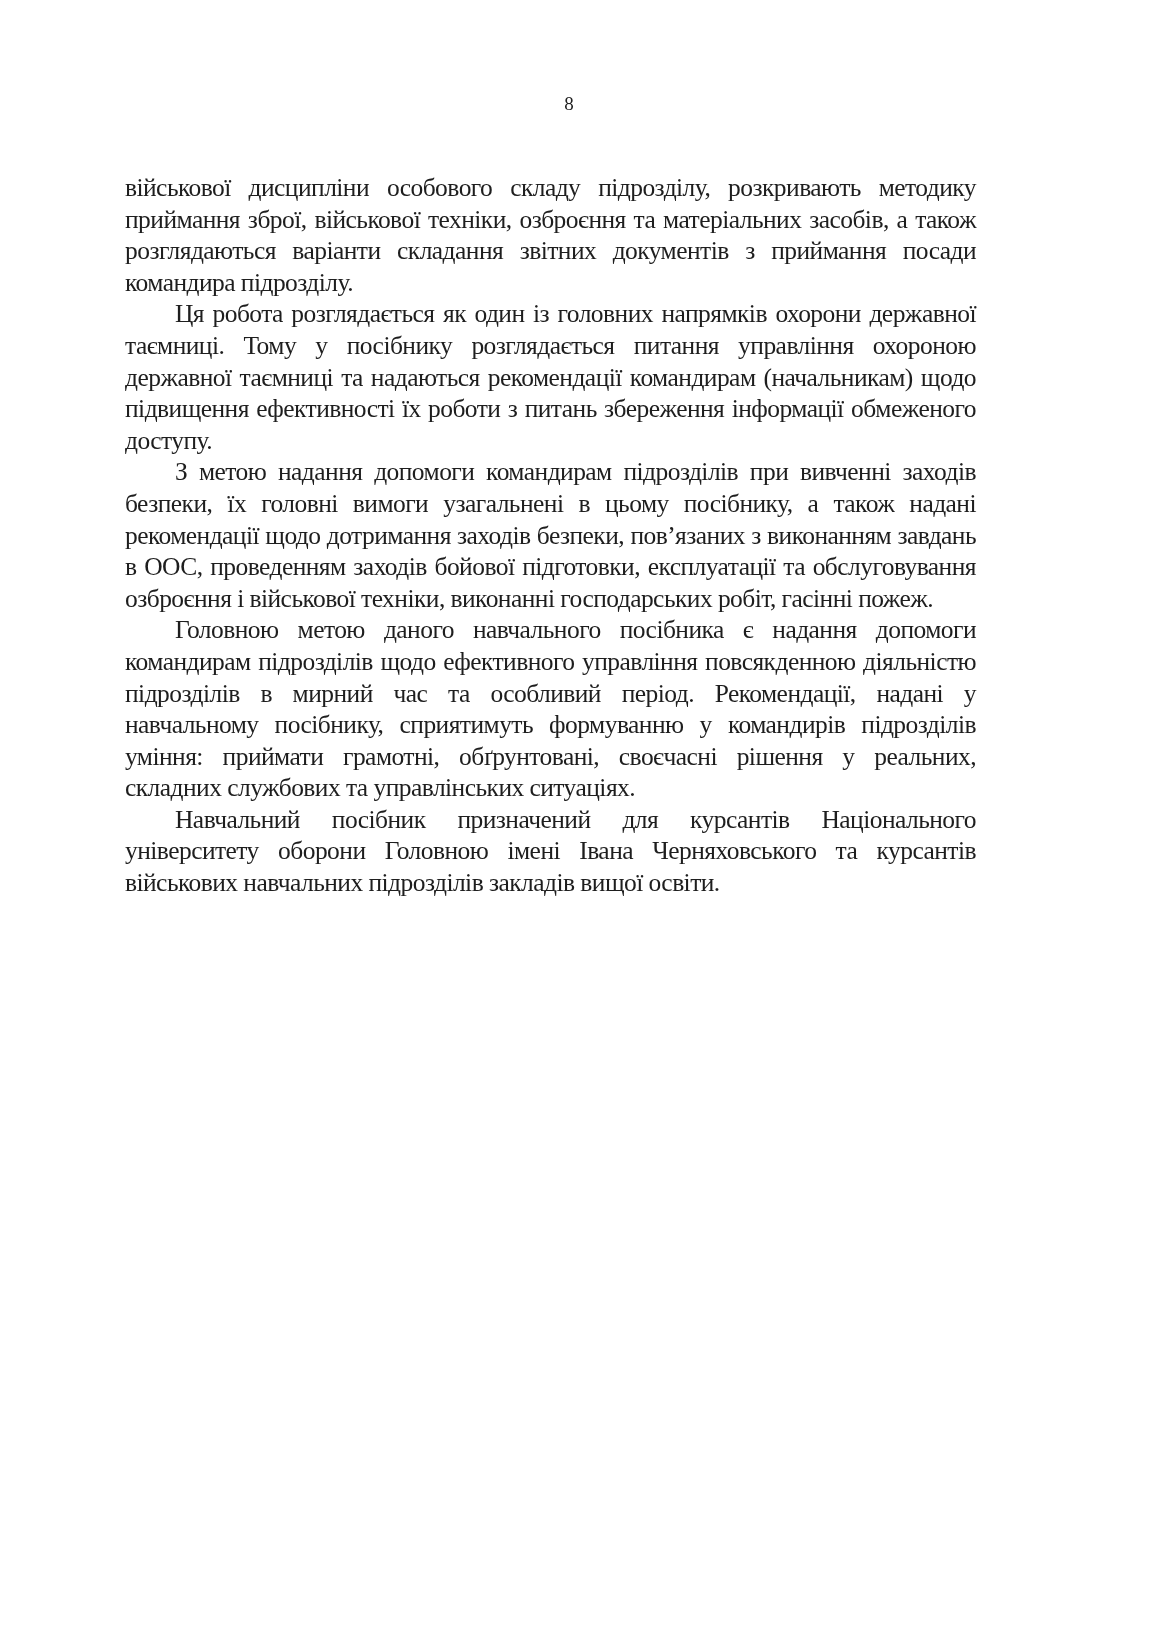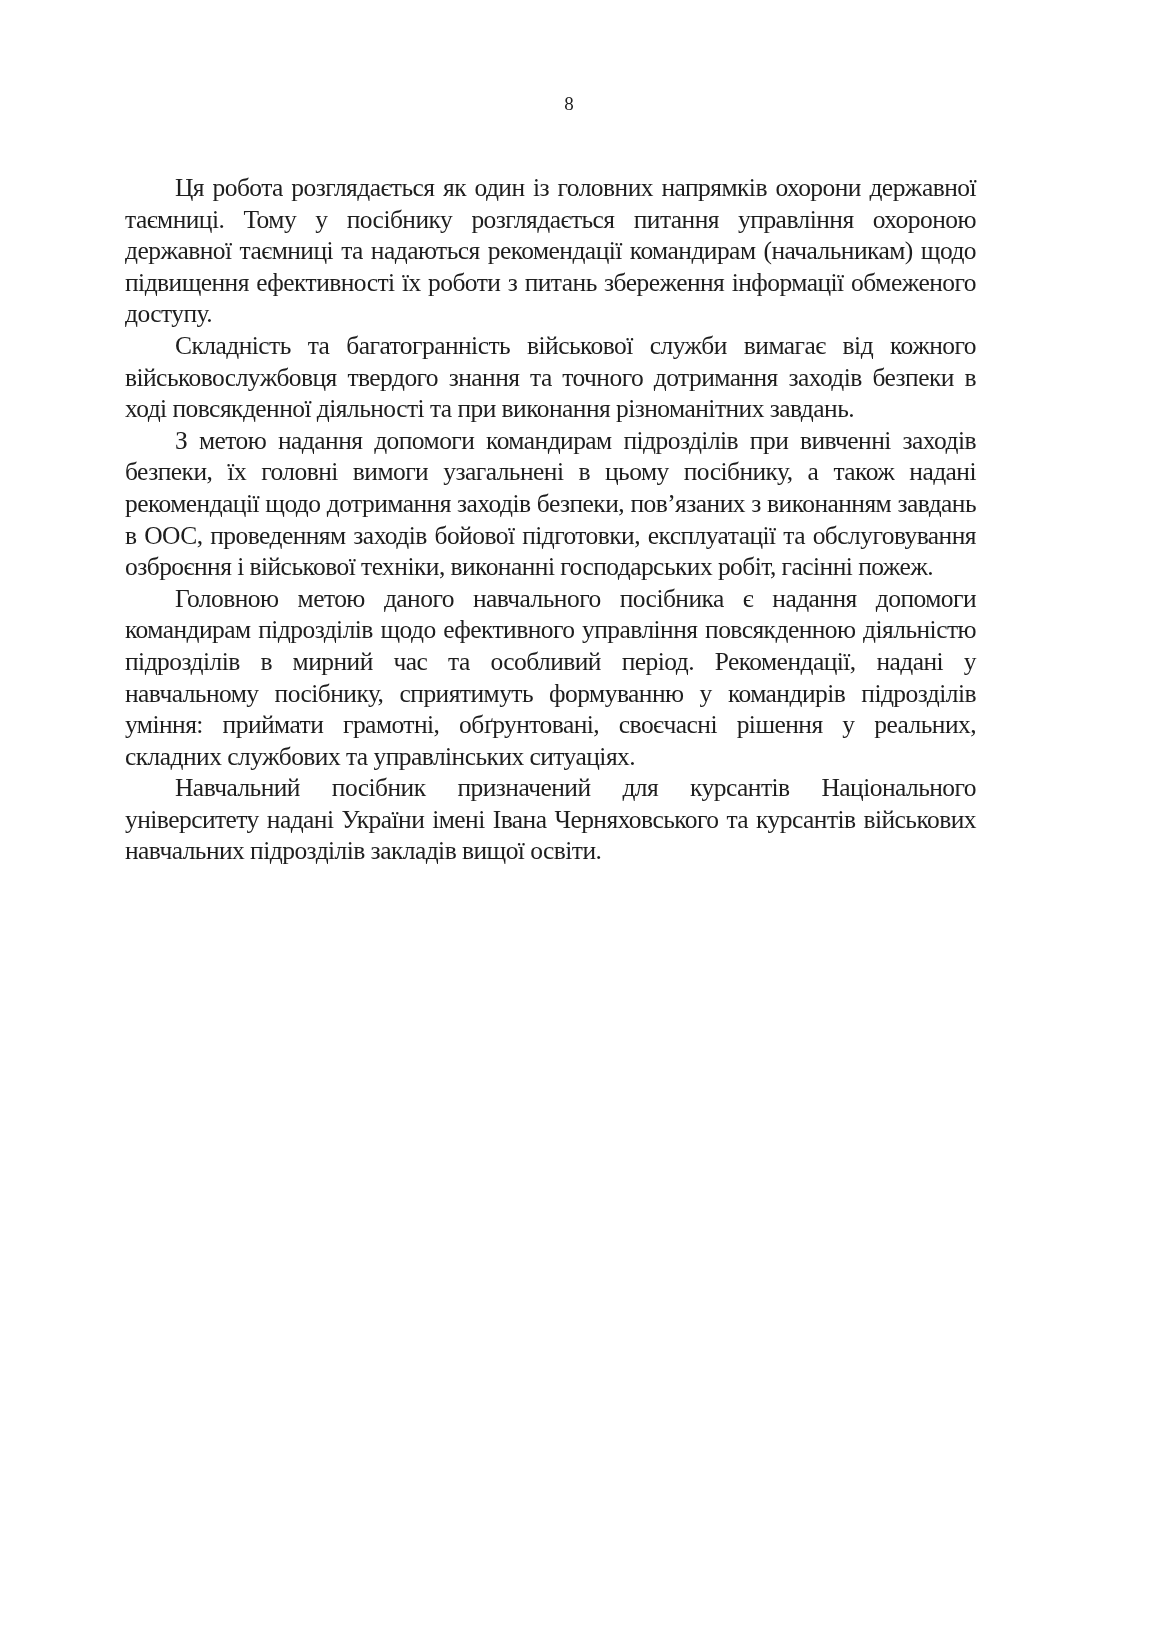--- a/index.html
+++ b/index.html
@@ -55,19 +55,19 @@
       text-indent: 0;
     }
   </style>
 </head>
 <body>
 
 <div class="page">
   <div class="page-number">8</div>
 
   <div class="body-text">
+    <p class="continuation">військової дисципліни особового складу підрозділу, розкривають методику приймання зброї, військової техніки, озброєння та матеріальних засобів, а також розглядаються варіанти складання звітних документів з приймання посади командира підрозділу.</p>
     <p>Ця робота розглядається як один із головних напрямків охорони державної таємниці. Тому у посібнику розглядається питання управління охороною державної таємниці та надаються рекомендації командирам (начальникам) щодо підвищення ефективності їх роботи з питань збереження інформації обмеженого доступу.</p>
-    <p>Складність та багатогранність військової служби вимагає від кожного військовослужбовця твердого знання та точного дотримання заходів безпеки в ході повсякденної діяльності та при виконання різноманітних завдань.</p>
     <p>З метою надання допомоги командирам підрозділів при вивченні заходів безпеки, їх головні вимоги узагальнені в цьому посібнику, а також надані рекомендації щодо дотримання заходів безпеки, пов’язаних з виконанням завдань в ООС, проведенням заходів бойової підготовки, експлуатації та обслуговування озброєння і військової техніки, виконанні господарських робіт, гасінні пожеж.</p>
     <p>Головною метою даного навчального посібника є надання допомоги командирам підрозділів щодо ефективного управління повсякденною діяльністю підрозділів в мирний час та особливий період. Рекомендації, надані у навчальному посібнику, сприятимуть формуванню у командирів підрозділів уміння: приймати грамотні, обґрунтовані, своєчасні рішення у реальних, складних службових та управлінських ситуаціях.</p>
-    <p>Навчальний посібник призначений для курсантів Національного університету надані України імені Івана Черняховського та курсантів військових навчальних підрозділів закладів вищої освіти.</p>
+    <p>Навчальний посібник призначений для курсантів Національного університету оборони Головною імені Івана Черняховського та курсантів військових навчальних підрозділів закладів вищої освіти.</p>
   </div>
 </div>
 
 </body></html>

